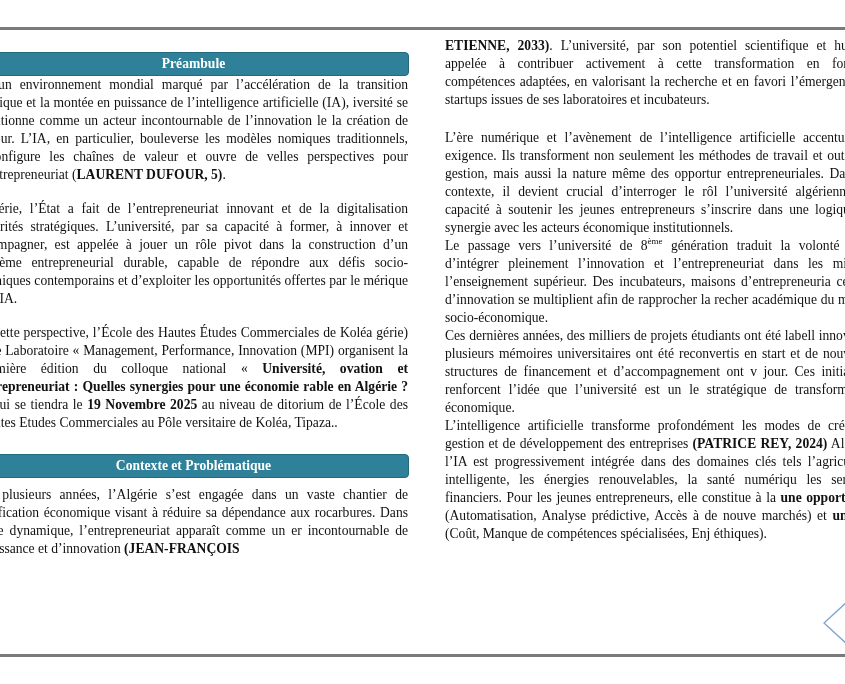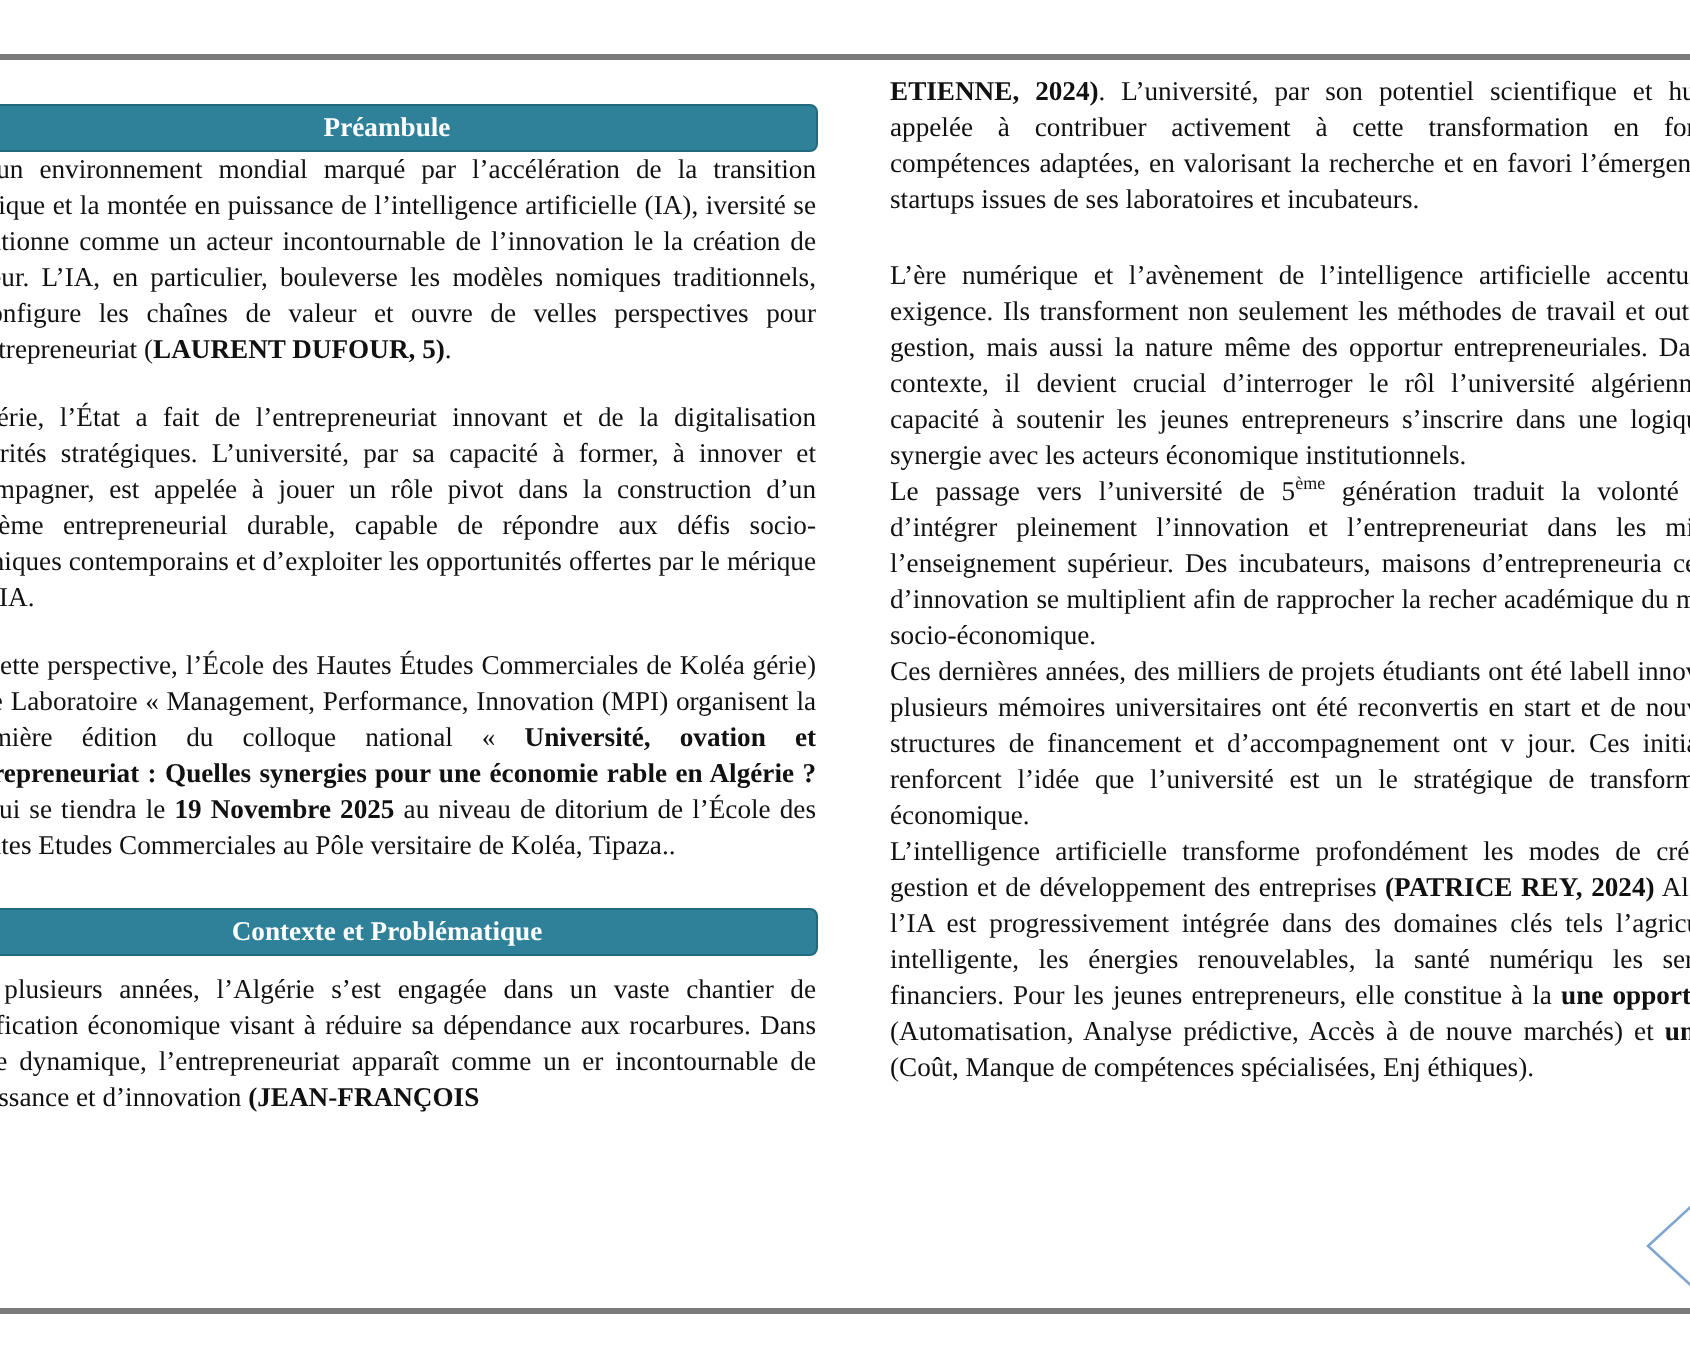--- a/index.html
+++ b/index.html
@@ -56,26 +56,26 @@
   <div class="gap" style="height:22px"></div>
   <div class="banner">Contexte et Problématique</div>
   <div class="gap-sm"></div>
   <p>
     <span>uis plusieurs années, l’Algérie s’est engagée dans un vaste chantier de ersification économique visant à réduire sa dépendance aux rocarbures. Dans cette dynamique, l’entrepreneuriat apparaît comme un er incontournable de croissance et d’innovation </span><span class="b">(JEAN-FRANÇOIS</span>
   </p>
 </div>
 
 <div class="col right">
   <p>
-    <span class="b">ETIENNE, 2024)</span><span>. L’université, par son potentiel scientifique et humain appelée à contribuer activement à cette transformation en formant compétences adaptées, en valorisant la recherche et en favori l’émergence de startups issues de ses laboratoires et incubateurs.</span>
+    <span class="b">ETIENNE, 2033)</span><span>. L’université, par son potentiel scientifique et humain appelée à contribuer activement à cette transformation en formant compétences adaptées, en valorisant la recherche et en favori l’émergence de startups issues de ses laboratoires et incubateurs.</span>
   </p>
   <div class="gap" style="height:20px"></div>
   <p>L’ère numérique et l’avènement de l’intelligence artificielle accentuent c exigence. Ils transforment non seulement les méthodes de travail et outils de gestion, mais aussi la nature même des opportur entrepreneuriales. Dans ce contexte, il devient crucial d’interroger le rôl l’université algérienne, sa capacité à soutenir les jeunes entrepreneurs s’inscrire dans une logique de synergie avec les acteurs économique institutionnels.</p>
   <p>
-    <span>Le passage vers l’université de 5</span><sup>ème</sup><span> génération traduit la volonté natio d’intégrer pleinement l’innovation et l’entrepreneuriat dans les mission l’enseignement supérieur. Des incubateurs, maisons d’entrepreneuria centres d’innovation se multiplient afin de rapprocher la recher académique du monde socio-économique.</span>
+    <span>Le passage vers l’université de 8</span><sup>ème</sup><span> génération traduit la volonté natio d’intégrer pleinement l’innovation et l’entrepreneuriat dans les mission l’enseignement supérieur. Des incubateurs, maisons d’entrepreneuria centres d’innovation se multiplient afin de rapprocher la recher académique du monde socio-économique.</span>
   </p>
   <p>Ces dernières années, des milliers de projets étudiants ont été labell innovants, plusieurs mémoires universitaires ont été reconvertis en start et de nouvelles structures de financement et d’accompagnement ont v jour. Ces initiatives renforcent l’idée que l’université est un le stratégique de transformation économique.</p>
   <p>
     <span>L’intelligence artificielle transforme profondément les modes de créat de gestion et de développement des entreprises </span><span class="b">(PATRICE REY, 2024)</span><span> Algérie, l’IA est progressivement intégrée dans des domaines clés tels l’agriculture intelligente, les énergies renouvelables, la santé numériqu les services financiers. Pour les jeunes entrepreneurs, elle constitue à la </span><span class="b">une opportunité</span><span> (Automatisation, Analyse prédictive, Accès à de nouve marchés) et </span><span class="b">un défi</span><span> (Coût, Manque de compétences spécialisées, Enj éthiques).</span>
   </p>
 </div>
 
 <svg class="nav-arrow" viewBox="0 0 60 46">
   <polyline points="26,1 2,23 26,45" fill="none" stroke="#7fa6cf" stroke-width="1.3"></polyline>
 </svg>

